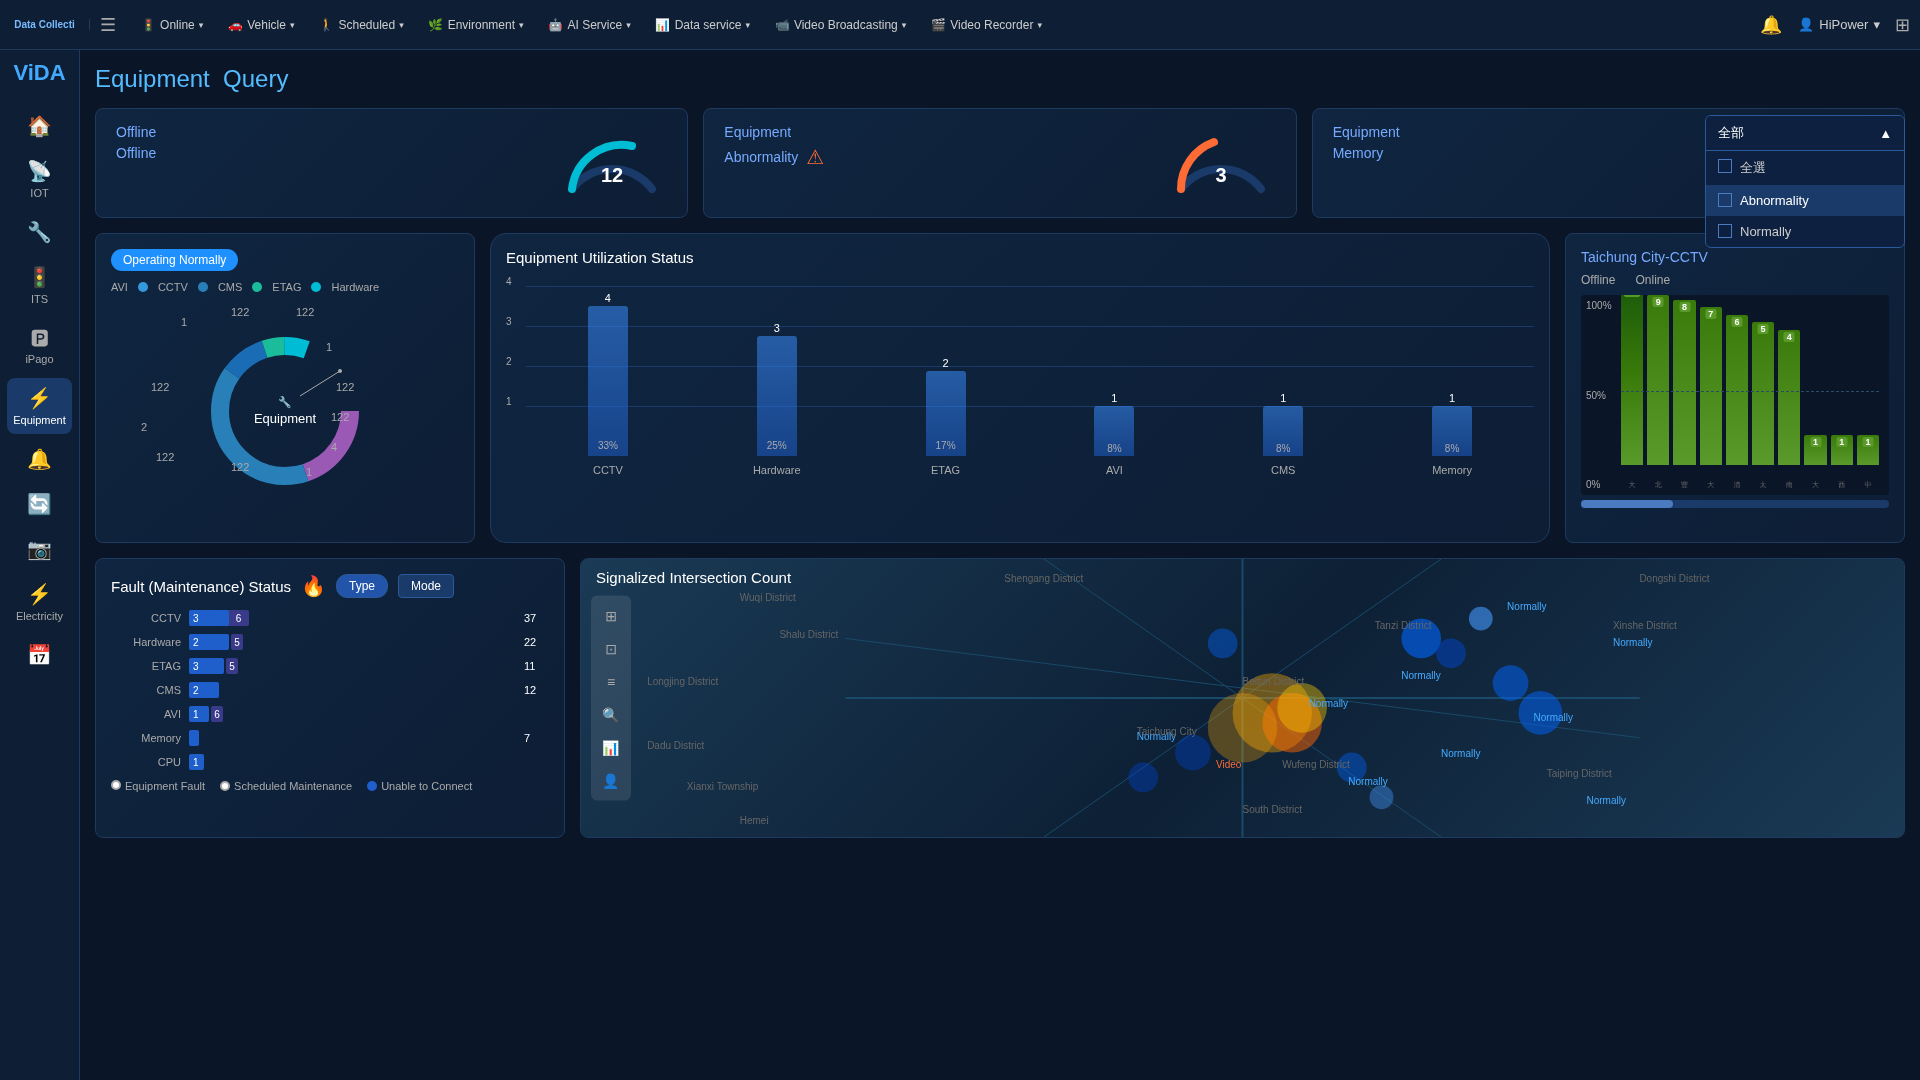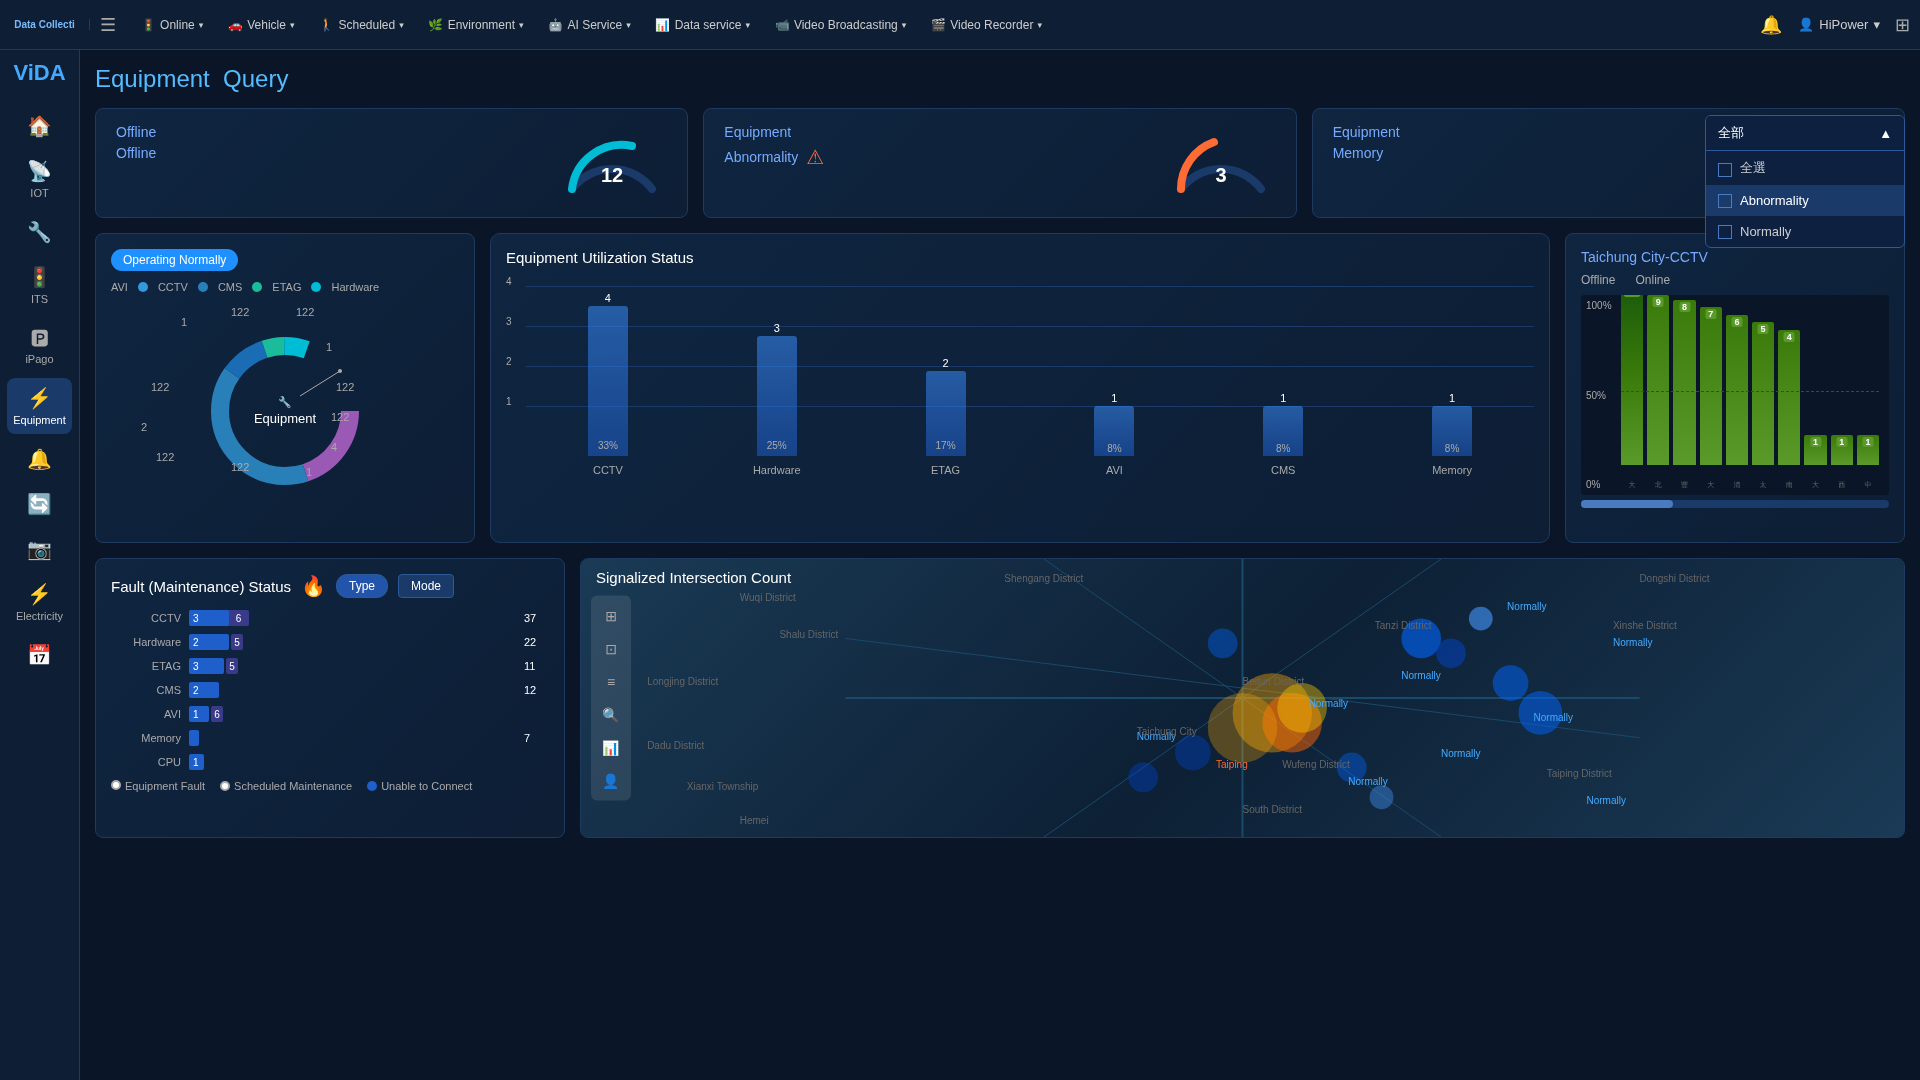--- a/index.html
+++ b/index.html
@@ -156,21 +156,21 @@
     .legend-row { display: flex; gap: 10px; margin-bottom: 8px; font-size: 11px; color: #aaa; align-items: center; }
     .legend-dot { width: 10px; height: 10px; border-radius: 50%; }
 
     
     .donut-area { position: relative; display: flex; justify-content: center; align-items: center; height: 200px; }
 
     
     .utilization-panel {
       background: linear-gradient(135deg, #0f2540, #0d1e35);
       border: 1px solid #1e3a5f;
-      border-radius: 10px;
+      border-radius: 16px;
       padding: 15px;
       flex: 1;
     }
     .util-radio { display: flex; gap: 15px; font-size: 11px; color: #aaa; margin-bottom: 10px; align-items: center; }
 
     
     .cctv-panel {
       background: linear-gradient(135deg, #0f2540, #0d1e35);
       border: 1px solid #1e3a5f;
       border-radius: 8px;
@@ -251,21 +251,21 @@
       justify-content: space-between;
       padding: 8px 12px;
       background: #0d2040;
       border-bottom: 1px solid #2a5a9a;
       font-size: 13px;
       color: #fff;
     }
     .dropdown-item {
       padding: 8px 12px;
       display: flex;
-      align-items: flex-end;
+      align-items: flex-start;
       gap: 8px;
       font-size: 13px;
       color: #ccc;
       cursor: pointer;
     }
     .dropdown-item.hovered { background: #1a3a6a; color: #fff; }
     .checkbox { width: 14px; height: 14px; border: 1px solid #4a7abf; background: transparent; display: flex; align-items: center; justify-content: center; }
 
     .play-btn { font-size: 16px; color: #5af; cursor: pointer; }
 
@@ -760,21 +760,21 @@
           <circle cx="540" cy="240" r="12" fill="#4499ff" opacity="0.4"></circle>
         </svg>
 
         <div style="position:absolute; top:15%; left:70%; font-size:10px; color:#4af;">Normally</div>
         <div style="position:absolute; top:28%; left:78%; font-size:10px; color:#4af;">Normally</div>
         <div style="position:absolute; top:40%; left:62%; font-size:10px; color:#4af;">Normally</div>
         <div style="position:absolute; top:50%; left:55%; font-size:10px; color:#4af;">Normally</div>
         <div style="position:absolute; top:55%; left:72%; font-size:10px; color:#4af;">Normally</div>
         <div style="position:absolute; top:62%; left:42%; font-size:10px; color:#4af;">Normally</div>
         <div style="position:absolute; top:68%; left:65%; font-size:10px; color:#4af;">Normally</div>
-        <div style="position:absolute; top:72%; left:48%; font-size:10px; color:#ff6b35;">Taiping</div>
+        <div style="position:absolute; top:72%; left:48%; font-size:10px; color:#ff6b35;">Video</div>
         <div style="position:absolute; top:78%; left:58%; font-size:10px; color:#4af;">Normally</div>
         <div style="position:absolute; top:85%; left:76%; font-size:10px; color:#4af;">Normally</div>
 
         <div style="position:absolute; top:5%; left:32%; font-size:10px; color:#666;">Shengang District</div>
         <div style="position:absolute; top:12%; left:12%; font-size:10px; color:#666;">Wuqi District</div>
         <div style="position:absolute; top:25%; left:15%; font-size:10px; color:#666;">Shalu District</div>
         <div style="position:absolute; top:22%; left:60%; font-size:10px; color:#666;">Tanzi District</div>
         <div style="position:absolute; top:22%; left:78%; font-size:10px; color:#666;">Xinshe District</div>
         <div style="position:absolute; top:5%; left:80%; font-size:10px; color:#666;">Dongshi District</div>
         <div style="position:absolute; top:42%; left:5%; font-size:10px; color:#666;">Longjing District</div>

